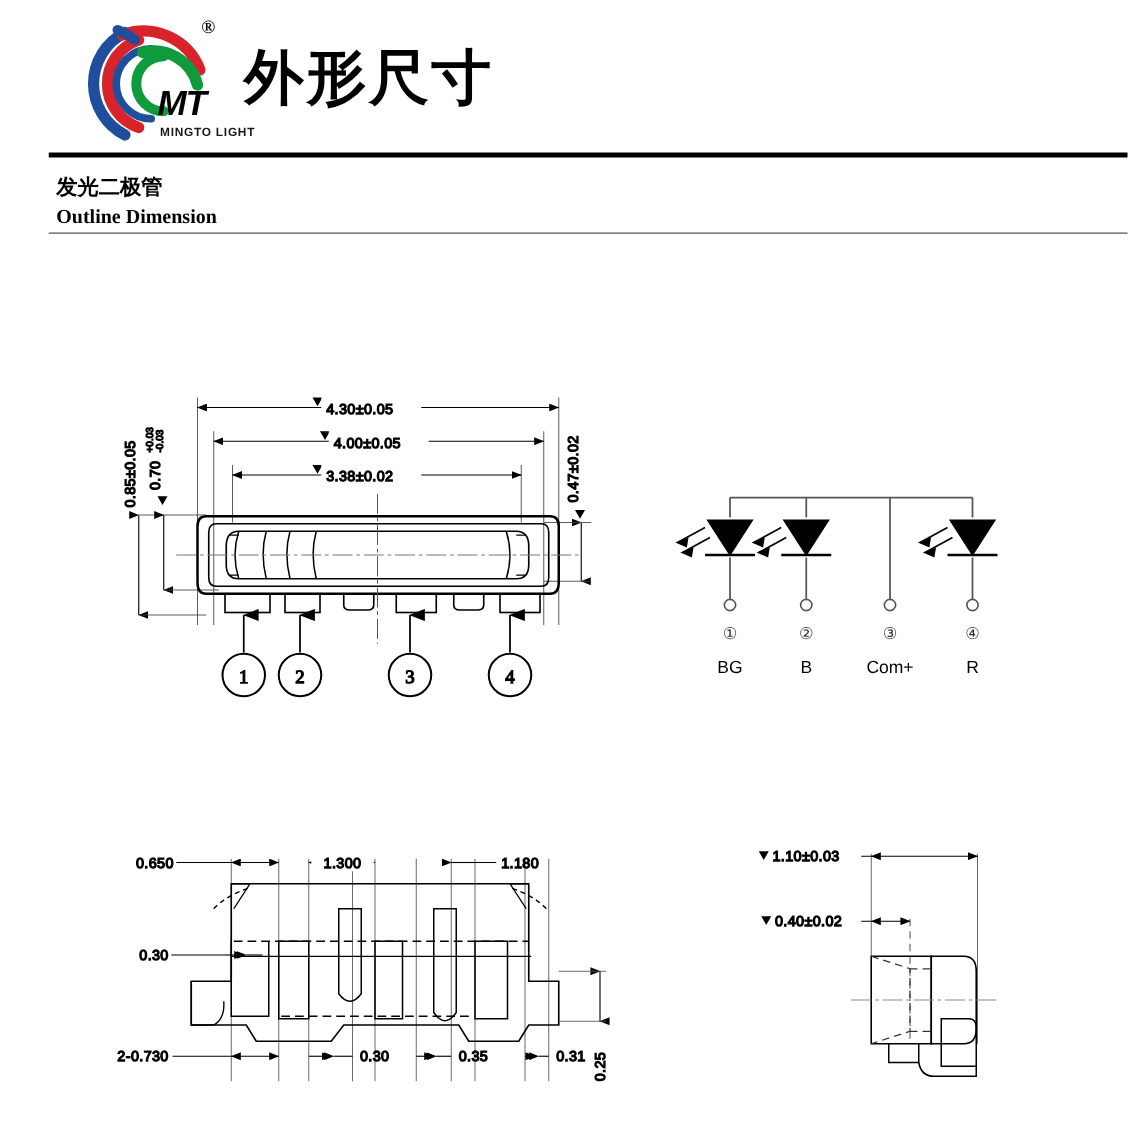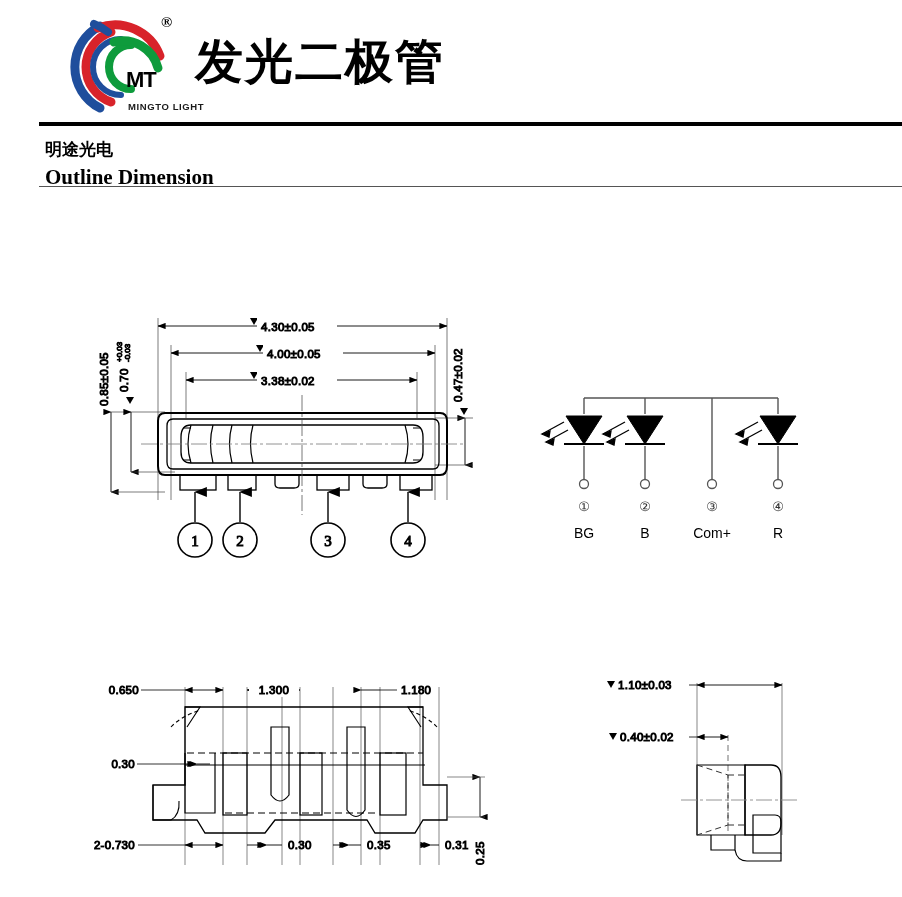--- a/index.html
+++ b/index.html
@@ -15,22 +15,22 @@
     overflow: hidden;
   }
 
   
   #header { position: absolute; left: 0; top: 0; width: 902px; height: 124px; }
 
   #logo-block { position: absolute; left: 48px; top: 12px; width: 160px; height: 102px; }
   #logo-arcs { position: absolute; left: 0; top: 0; }
   #logo-reg { position: absolute; left: 113px; top: 2px; font-size: 15px; font-weight: bold;
               font-family: "Liberation Serif", serif; }
-  #logo-mt { position: absolute; left: 78px; top: 57px; font-size: 22px; font-weight: bold;
-             letter-spacing: -1px; font-family: "Liberation Sans", sans-serif; line-height: 1; }
+  #logo-mt { position: absolute; left: 78px; top: 57px; font-size: 28px; font-weight: bold;
+             letter-spacing: -1px; font-family: "Liberation Sans", sans-serif; line-height: 1; font-style: italic; }
   #logo-tagline { position: absolute; left: 80px; top: 89px; font-size: 9.5px; font-weight: bold;
                   letter-spacing: 0.6px; color: #1a1a1a; }
 
   #company-name {
     position: absolute; left: 195px; top: 30px;
     font-size: 48px; font-weight: bold; letter-spacing: 2px;
     font-family: "Liberation Serif", serif; white-space: nowrap;
   }
 
   #doc-title {
@@ -42,21 +42,21 @@
   #rule-thick { position: absolute; left: 39px; top: 122px; width: 863px; height: 4px; background: #000; }
   #rule-thin  { position: absolute; left: 39px; top: 186px; width: 863px; height: 1.4px; background: #555; }
 
   
   #sec-cn {
     position: absolute; left: 45px; top: 138px;
     font-size: 17px; font-weight: bold; font-family: "Liberation Sans", sans-serif;
   }
   #sec-en {
     position: absolute; left: 45px; top: 165px;
-    font-size: 21px; font-weight: bold; font-family: "Liberation Serif", serif;
+    font-size: 16px; font-weight: bold; font-family: "Liberation Serif", serif;
   }
 
   
   .panel { position: absolute; }
   #panel-front   { left: 95px;  top: 300px; width: 400px; height: 275px; }
   #panel-circuit { left: 520px; top: 370px; width: 310px; height: 175px; }
   #panel-bottom  { left: 75px;  top: 665px; width: 440px; height: 225px; text-align: right; }
   #panel-side    { left: 585px; top: 675px; width: 270px; height: 200px; }
 
   svg { display: block; overflow: visible; }
@@ -84,27 +84,27 @@
 
       <path d="M 50 16 A 48 48 0 0 1 112 44" fill="none" stroke="#D8232A" stroke-width="9" stroke-linecap="round"></path>
       <path d="M 66 30 A 36 36 0 0 1 110 56" fill="none" stroke="#0E9B3C" stroke-width="9" stroke-linecap="round"></path>
       <path d="M 46 12 A 52 52 0 0 1 60 20" fill="none" stroke="#1F4E9C" stroke-width="8" stroke-linecap="round"></path>
     </svg>
     <span id="logo-reg">®</span>
     <span id="logo-mt">MT</span>
     <span id="logo-tagline">MINGTO LIGHT</span>
   </div>
 
-  <div id="company-name">发光二极管</div>
+  <div id="company-name">外形尺寸</div>
 </div>
 
 <div id="rule-thick"></div>
 <div id="rule-thin"></div>
 
-<div id="sec-cn">明途光电</div>
+<div id="sec-cn">发光二极管</div>
 <div id="sec-en">Outline Dimension</div>
 
 <div class="panel" id="panel-front">
   <svg width="400" height="275" viewBox="0 0 400 275">
     <defs>
       <marker id="ar" markerWidth="9" markerHeight="7" refX="8.5" refY="3.5" orient="auto">
         <polygon points="0,0 9,3.5 0,7" fill="#000"></polygon>
       </marker>
       <marker id="arL" markerWidth="9" markerHeight="7" refX="0.5" refY="3.5" orient="auto">
         <polygon points="9,0 0,3.5 9,7" fill="#000"></polygon>

